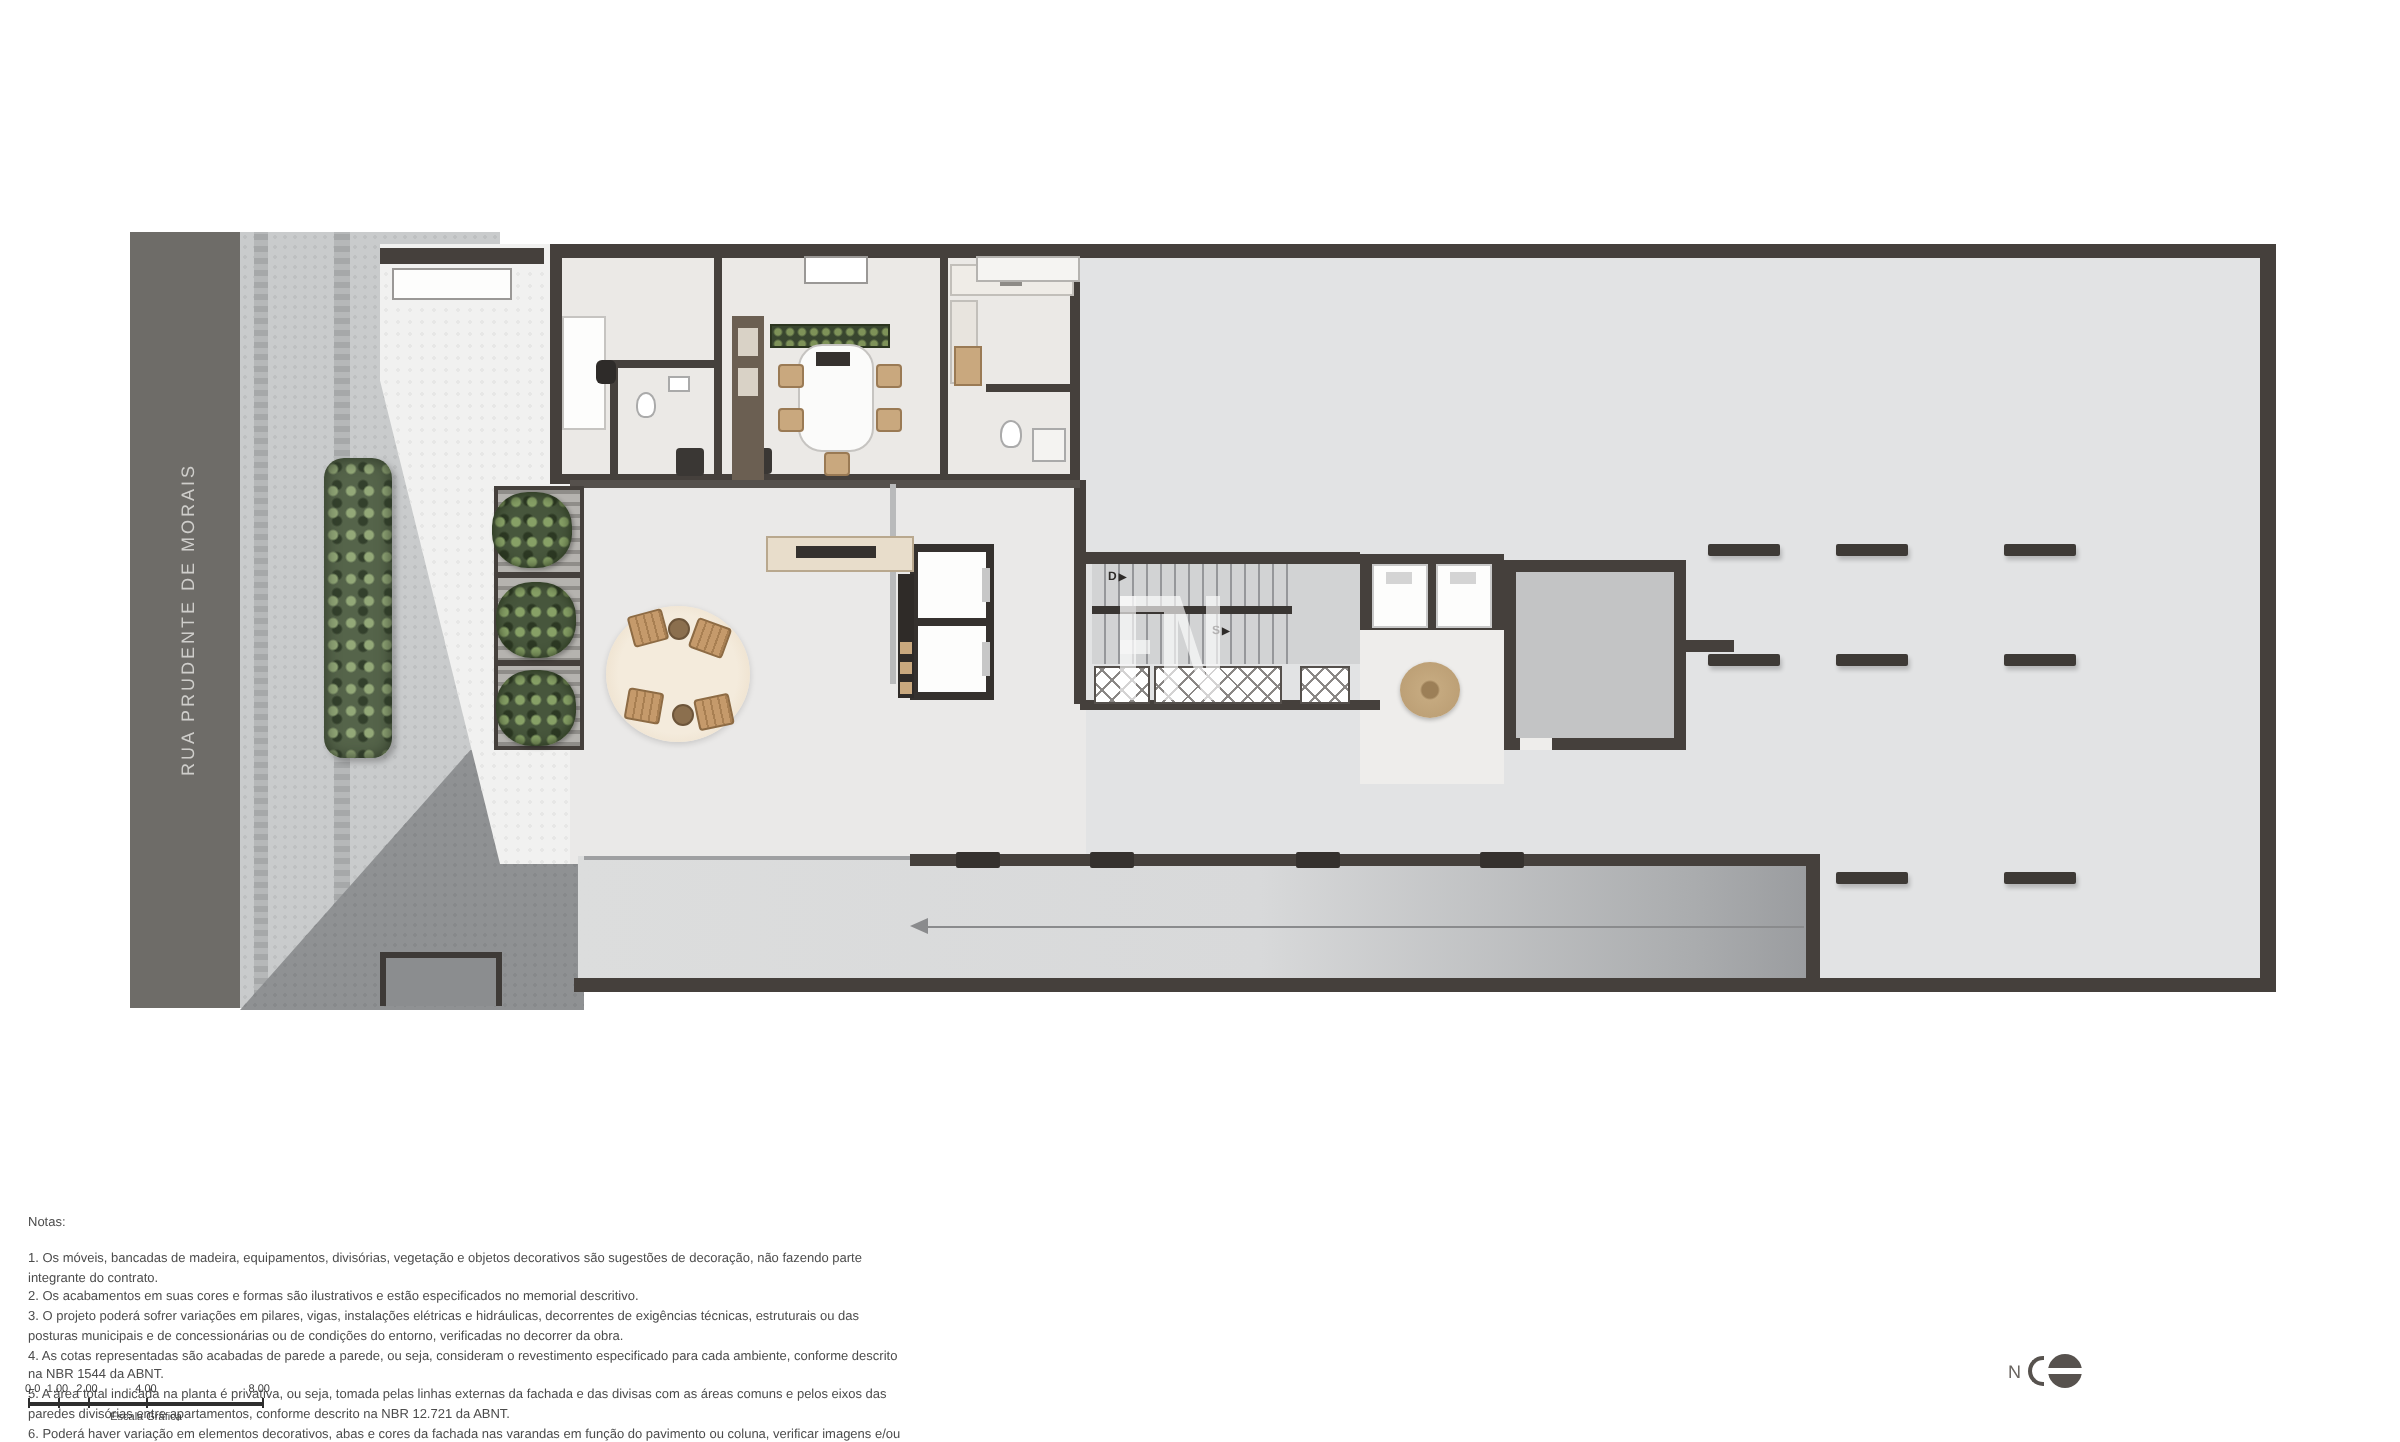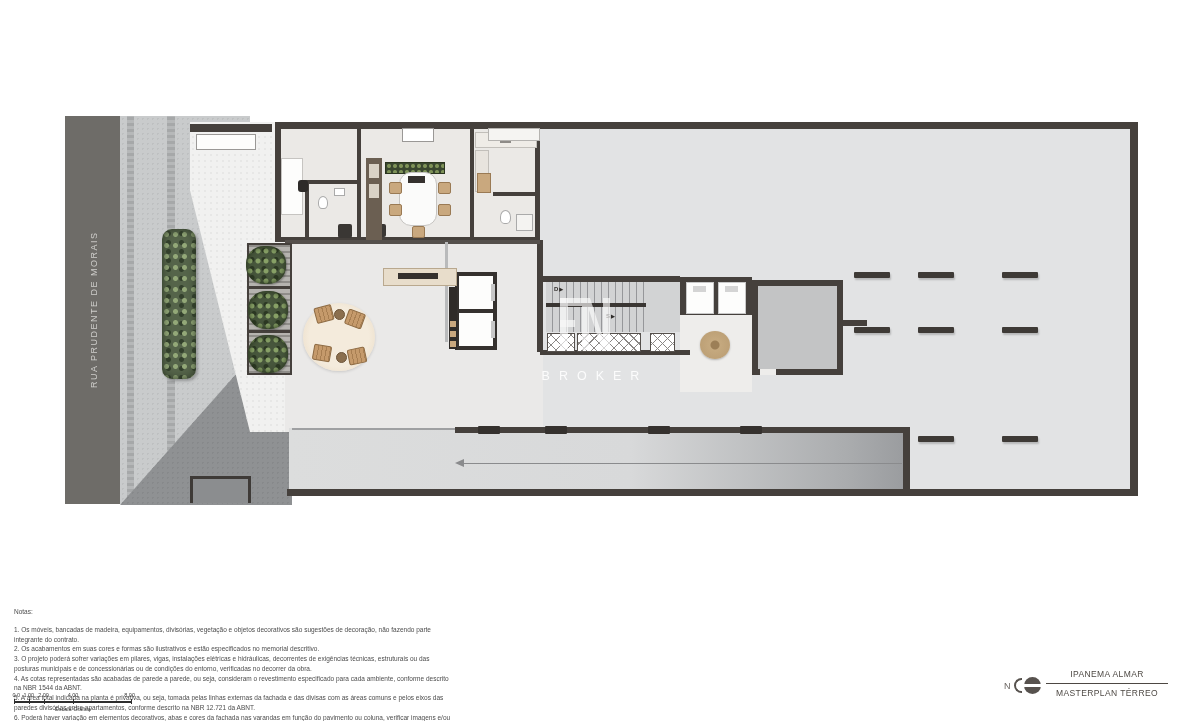--- a/index.html
+++ b/index.html
@@ -310,21 +310,20 @@
   <div class="abs ramp-arrow-head"></div>
 
   <svg class="abs wm-logo" viewBox="0 0 54 56">
     <g fill="rgba(255,255,255,0.8)">
       <rect x="2" y="2" width="8" height="52"></rect>
       <rect x="2" y="2" width="22" height="8"></rect>
       <rect x="2" y="24" width="15" height="7"></rect>
       <polygon points="24,2 32,2 45,42 45,2 52,2 52,54 44,54 31,14 31,54 24,54"></polygon>
     </g>
   </svg>
-  <div class="abs wm-role">BROKER</div>
 
   <div class="abs notes">
     <div class="notes-head">Notas:</div>
     <div>
         <div class="note-line">1. Os móveis, bancadas de madeira, equipamentos, divisórias, vegetação e objetos decorativos são sugestões de decoração, não fazendo parte integrante do contrato.</div>
         <div class="note-line">2. Os acabamentos em suas cores e formas são ilustrativos e estão especificados no memorial descritivo.</div>
         <div class="note-line">3. O projeto poderá sofrer variações em pilares, vigas, instalações elétricas e hidráulicas, decorrentes de exigências técnicas, estruturais ou das posturas municipais e de concessionárias ou de condições do entorno, verificadas no decorrer da obra.</div>
         <div class="note-line">4. As cotas representadas são acabadas de parede a parede, ou seja, consideram o revestimento especificado para cada ambiente, conforme descrito na NBR 1544 da ABNT.</div>
         <div class="note-line">5. A área total indicada na planta é privativa, ou seja, tomada pelas linhas externas da fachada e das divisas com as áreas comuns e pelos eixos das paredes divisórias entre apartamentos, conforme descrito na NBR 12.721 da ABNT.</div>
         <div class="note-line">6. Poderá haver variação em elementos decorativos, abas e cores da fachada nas varandas em função do pavimento ou coluna, verificar imagens e/ou maquete.</div>
@@ -348,24 +347,20 @@
     <div class="sb-caption">Escala Gráfica</div>
   </div>
 
   <div class="abs north">
     <span>N</span>
     <span class="north-icon">
       <span class="n-arc"></span>
       <span class="n-circle"></span>
     </span>
   </div>
-  <div class="abs titleblock">
-    <div class="tb-project">IPANEMA ALMAR</div>
-    <div class="tb-drawing">MASTERPLAN TÉRREO</div>
-  </div>
 
 <div class="col-dash" style="left: 854px; top: 272px;"></div>
     <div class="col-dash" style="left: 918px; top: 272px;"></div>
     <div class="col-dash" style="left: 1002px; top: 272px;"></div>
     <div class="col-dash" style="left: 854px; top: 327px;"></div>
     <div class="col-dash" style="left: 918px; top: 327px;"></div>
     <div class="col-dash" style="left: 1002px; top: 327px;"></div>
     <div class="col-dash" style="left: 918px; top: 436px;"></div>
     <div class="col-dash" style="left: 1002px; top: 436px;"></div>
     <div class="wall-tick" style="left: 478px; top: 426px;"></div>

